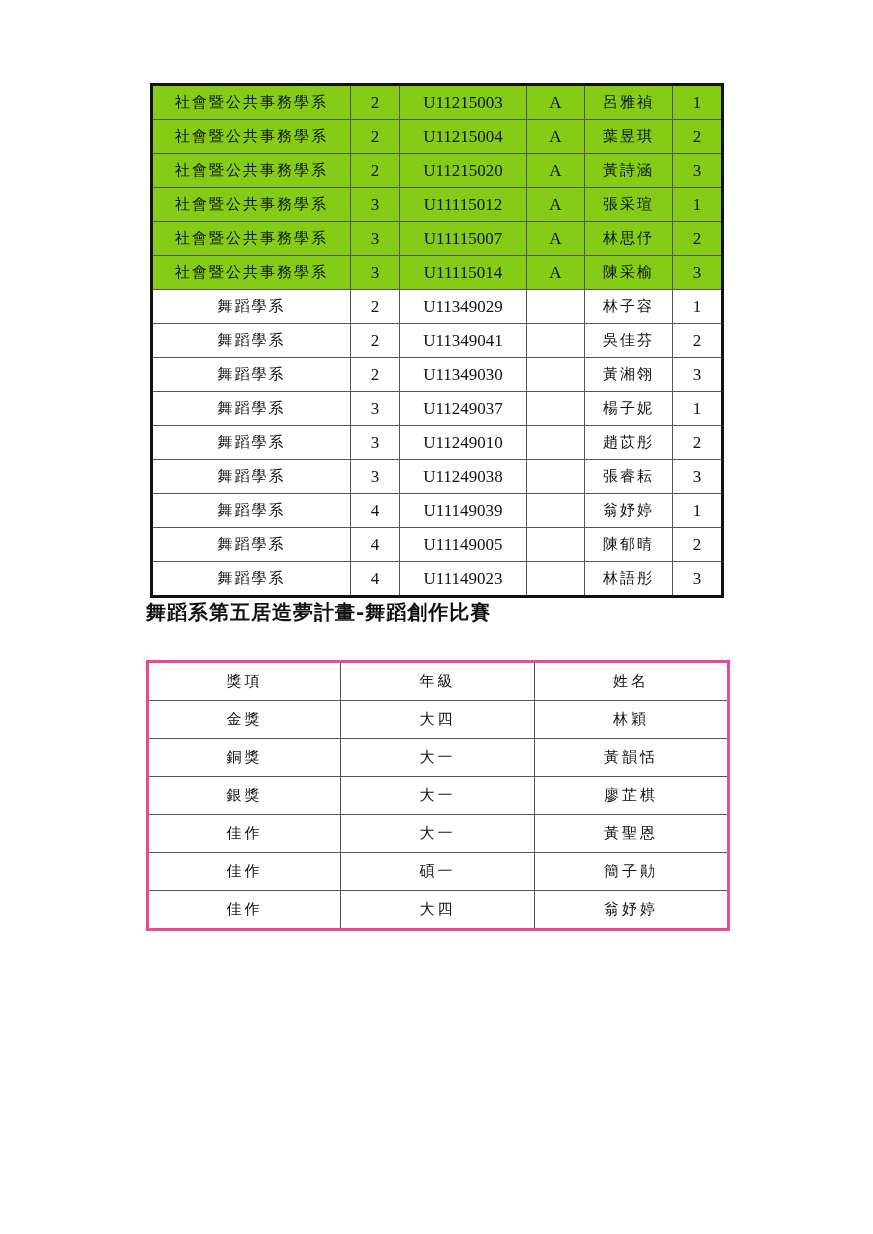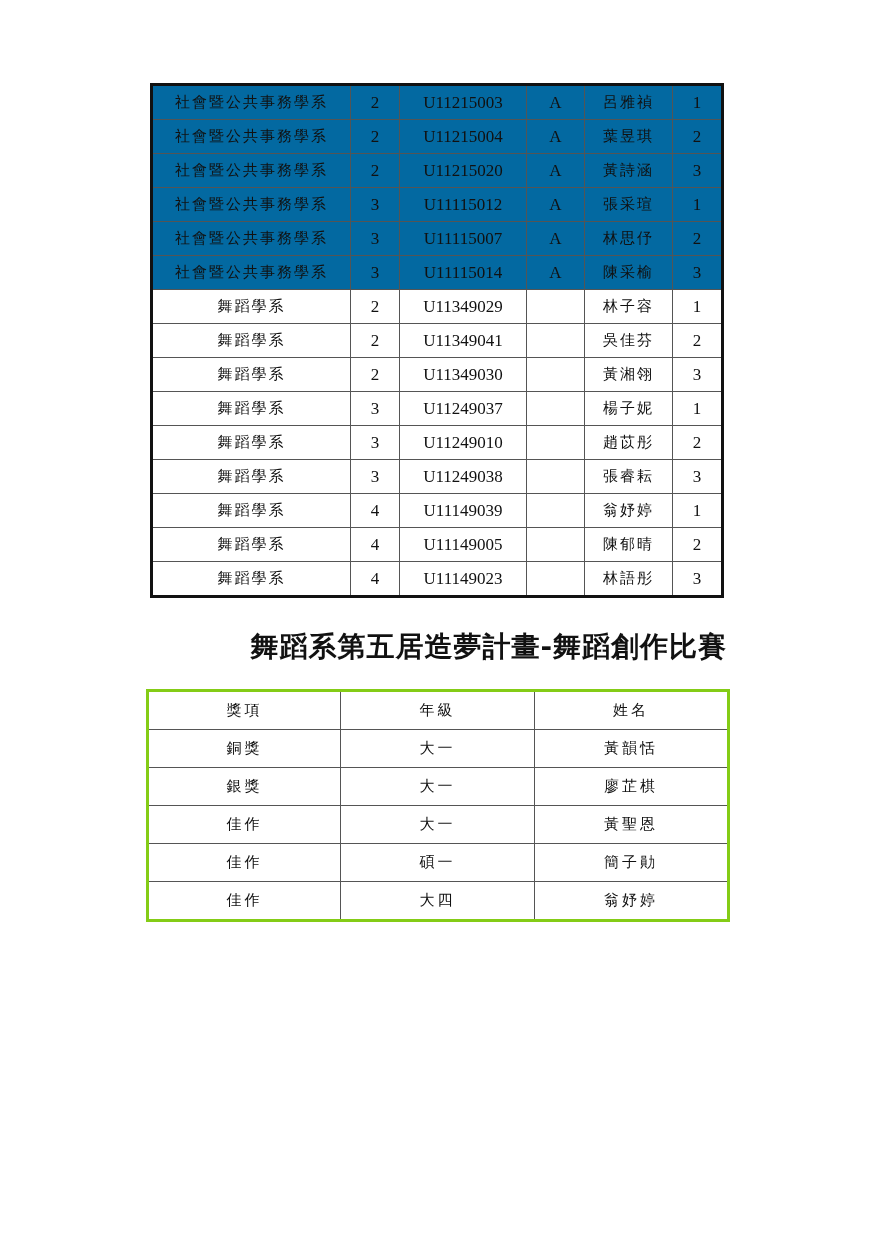--- a/index.html
+++ b/index.html
@@ -3,27 +3,27 @@
 <meta charset="utf-8">
 <style>
   html, body { margin:0; padding:0; background:#ffffff; }
   body { width:873px; height:1234px; position:relative; overflow:hidden;
          font-family: "DejaVu Serif", "Liberation Serif", serif; color:#111; }
   .t1 { position:absolute; left:150px; top:83px; border-collapse:collapse;
         border:3px solid #111; table-layout:fixed; }
   .t1 td { height:33px; border:1px solid #555; text-align:center; padding:0;
            font-size:15px; letter-spacing:2px; }
   .t1 td.num { font-family:"Liberation Serif", serif; font-size:17px; letter-spacing:0; }
-  .t1 tr.hl td { background:#0369a1; }
+  .t1 tr.hl td { background:#84cc16; }
   .t1 tr td:first-child { text-align:center; }
-  .title { position:absolute; left:146px; width:581px; top:628px; text-align:right;
-           font-size:28px; font-weight:bold; letter-spacing:1px;
+  .title { position:absolute; left:146px; width:581px; top:599px; text-align:left;
+           font-size:20px; font-weight:bold; letter-spacing:1px;
            font-family:"DejaVu Serif", serif; }
   .t2 { position:absolute; left:146px; top:660px; border-collapse:collapse;
-        border:3px solid #84cc16; table-layout:fixed;margin-top:29px; }
+        border:3px solid #ec4899; table-layout:fixed; }
   .t2 td { height:37px; border:1px solid #555; text-align:center; padding:0;
            font-size:15px; letter-spacing:3px; }
 </style>
 </head>
 <body>
 
 <table class="t1">
   <colgroup>
     <col style="width:199px">
       <col style="width:49px">
@@ -163,20 +163,25 @@
     <col style="width:193px">
       <col style="width:194px">
       <col style="width:194px">
   </colgroup>
   <tbody id="t2body">
     <tr>
       <td>獎項</td>
       <td>年級</td>
       <td>姓名</td>
     </tr>
+  <tr>
+        <td>金獎</td>
+        <td>大四</td>
+        <td>林穎</td>
+      </tr>
       <tr>
         <td>銅獎</td>
         <td>大一</td>
         <td>黃韻恬</td>
       </tr>
       <tr>
         <td>銀獎</td>
         <td>大一</td>
         <td>廖芷棋</td>
       </tr>

